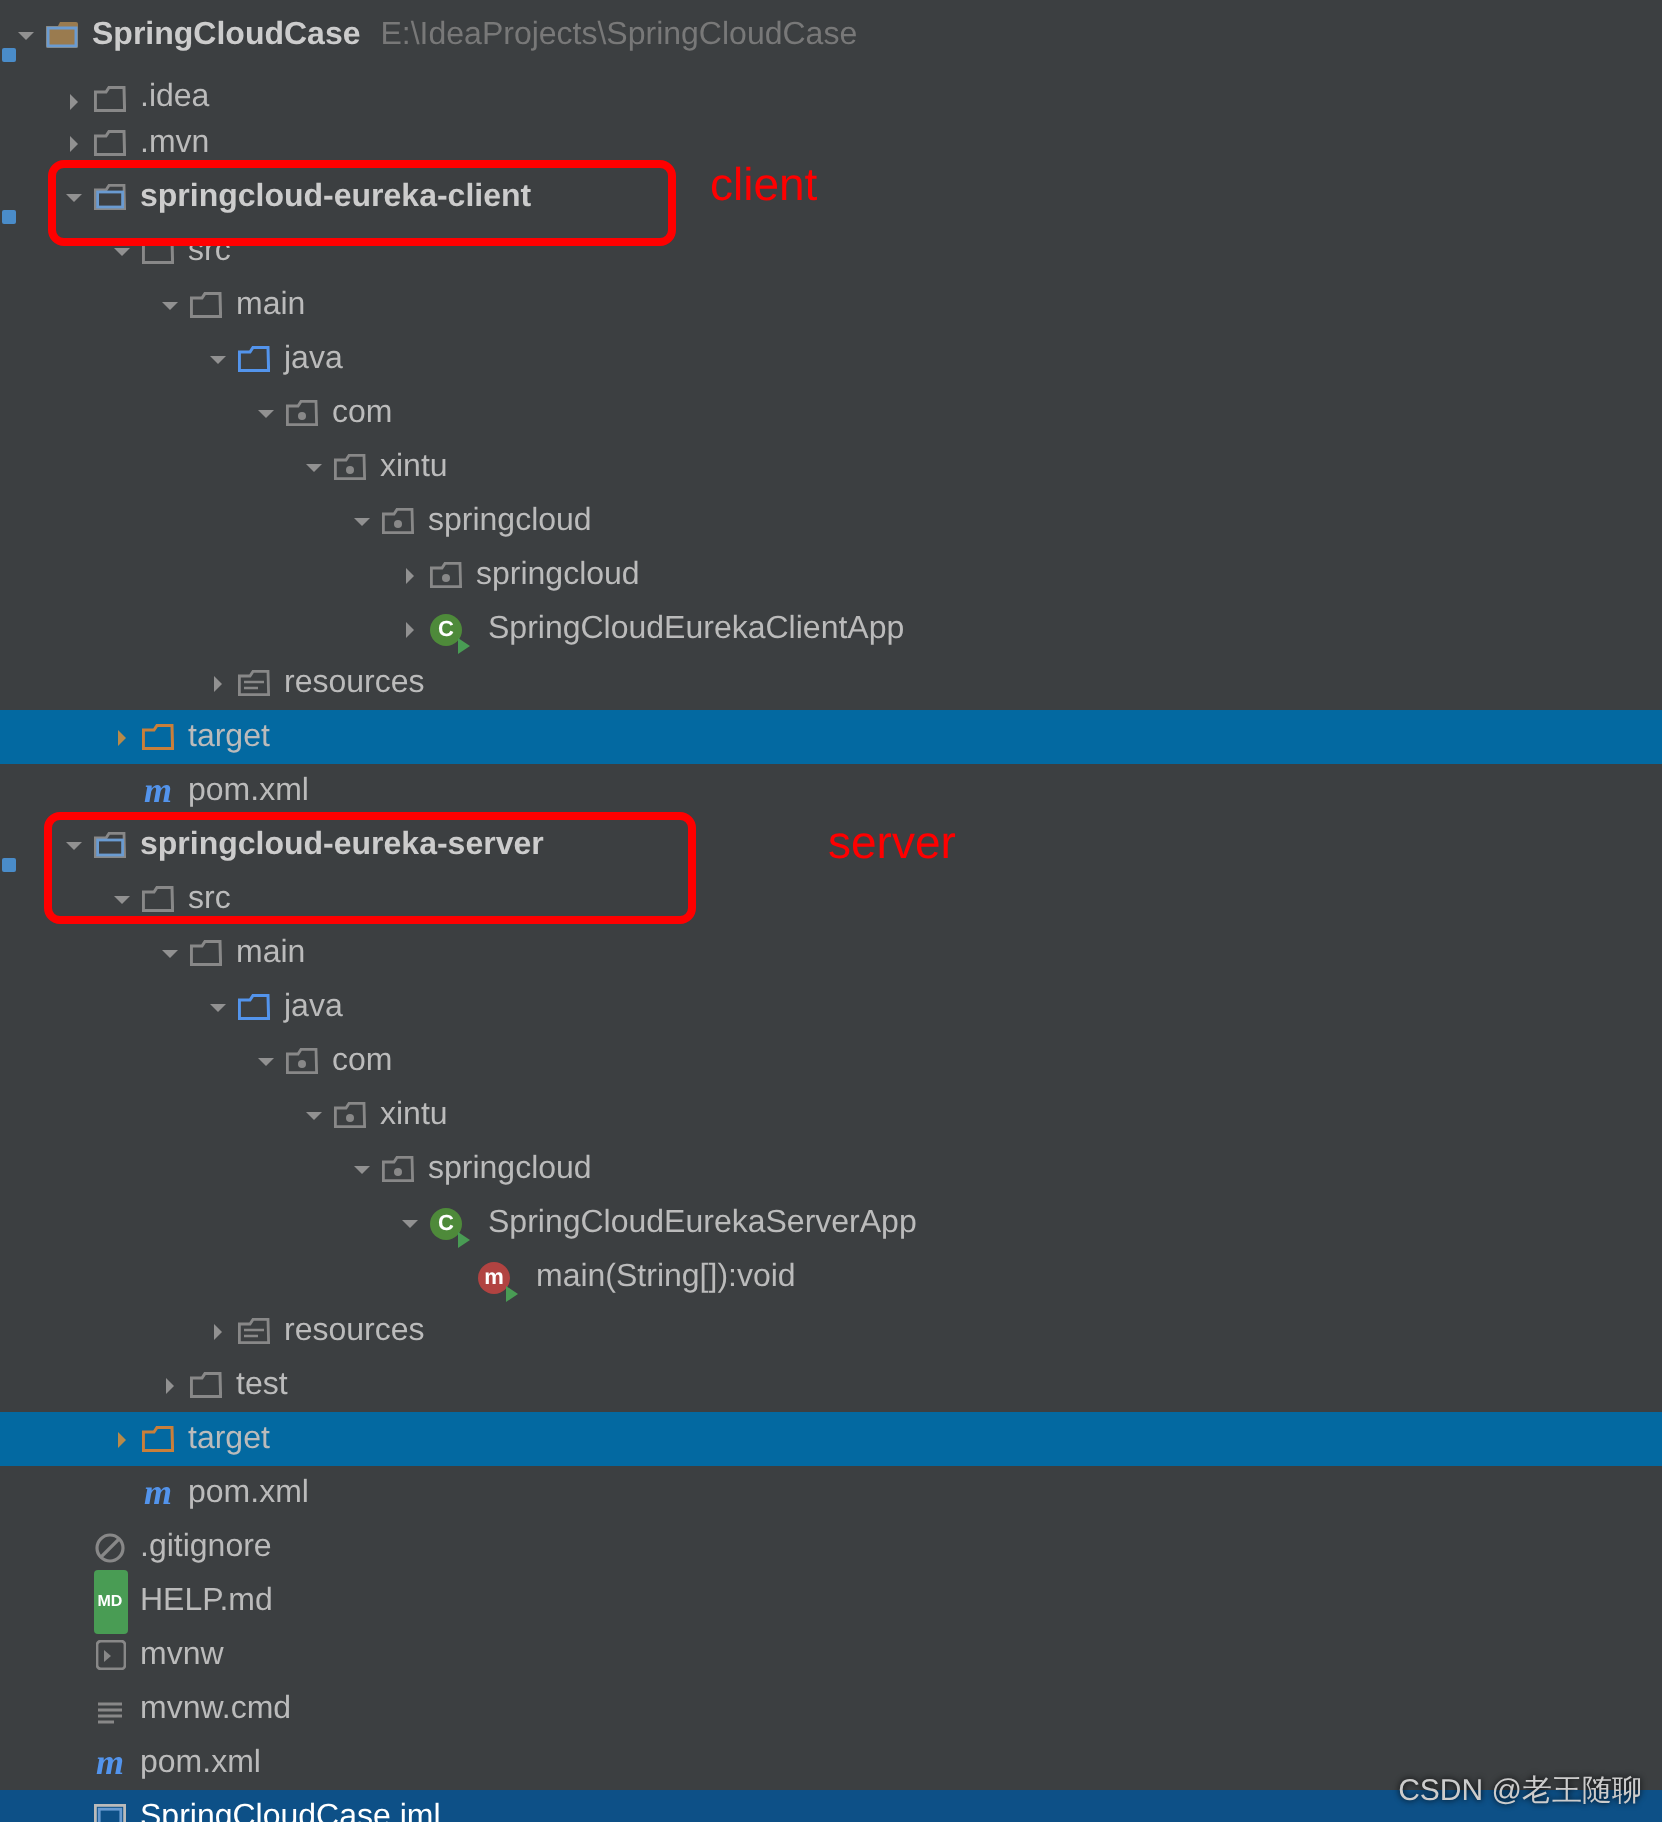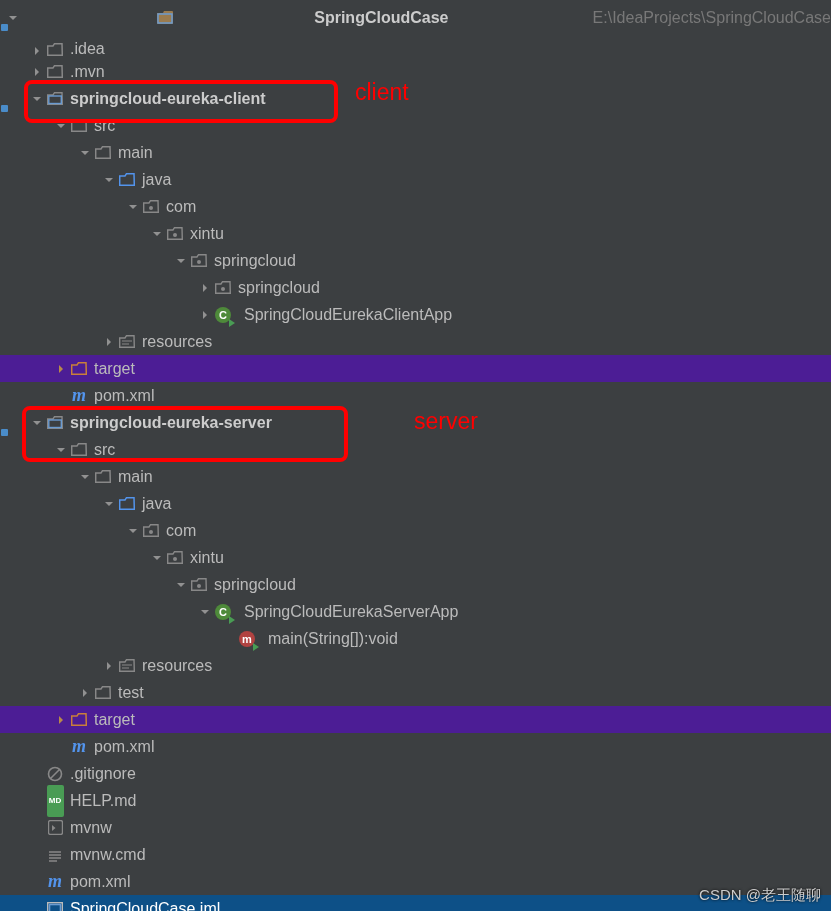--- a/index.html
+++ b/index.html
@@ -4,21 +4,21 @@
 <style>
   html,body{margin:0;padding:0;background:#3c3f41;color:#bbbbbb;font-family:"Segoe UI",Arial,sans-serif;font-size:16px;width:831px;height:911px;overflow:hidden;position:relative;}
   .tree{position:relative;padding-top:4px;user-select:none;}
   .node{display:flex;align-items:center;height:27px;white-space:nowrap;position:relative;}
   .arrow{width:14px;height:14px;margin-right:2px;display:flex;align-items:center;justify-content:center;color:#919191;font-size:11px;}
   .arrow svg{fill:#919191;}
   .icon{width:18px;height:18px;margin-right:6px;display:flex;align-items:center;justify-content:center;flex-shrink:0;}
   .label{color:#bbbbbb;}
   .bold{font-weight:bold;color:#cccccc;}
   .dim{color:#787878;}
-  .excluded{background:#4c1d95;}
+  .excluded{background:#0369a1;}
   .selected{background:#0d5087;position:relative;}
   .annotation{position:absolute;color:#ff0000;font-family:"Microsoft YaHei","SimSun",sans-serif;font-size:23px;font-weight:normal;pointer-events:none;}
   .redbox{position:absolute;border:4px solid #ff0000;border-radius:8px;pointer-events:none;}
   .watermark{position:absolute;bottom:6px;right:10px;color:#cccccc;font-size:15px;font-family:"Microsoft YaHei",sans-serif;text-shadow:0 0 3px #000;}
 
   
   .folder-brown{width:16px;height:13px;}
   .folder-gray{width:16px;height:13px;}
   .module-icon{width:16px;height:13px;}
   .src-icon{width:16px;height:13px;}
@@ -29,21 +29,21 @@
   .md-icon{width:17px;height:32px;background:#499c54;display:flex;align-items:center;justify-content:center;font-size:8px;color:#fff;font-weight:bold;border-radius:2px;}
   .runnable-green{position:relative;}
   .runnable-green::after{content:"";position:absolute;right:-3px;bottom:-3px;width:0;height:0;border-left:6px solid #499c54;border-top:4px solid transparent;border-bottom:4px solid transparent;}
   .lock-dec{position:absolute;width:7px;height:7px;background:#4a8cc9;border-radius:1px;left:1px;bottom:0;}
 </style>
 </head>
 <body>
 
 <div class="tree">
 
-  <div class="node" style="padding-left:6px;justify-content:space-between;">
+  <div class="node" style="padding-left:6px;">
     <span class="arrow">
         <svg width="10" height="10" viewBox="0 0 10 10">
           <path d="M1 3 L5 7 L9 3 Z"></path>
         </svg>
       </span>
     <span class="icon">
       <svg class="module-icon" viewBox="0 0 16 13">
           <path fill="#9a7b4f" d="M0 2 L6 2 L7 0 L15 0 Q16 0 16 1 L16 12 Q16 13 15 13 L1 13 Q0 13 0 12 Z"></path>
           <rect x="1" y="3" width="14" height="9" fill="none" stroke="#6a9bd1" stroke-width="1.5"></rect>
         </svg>

